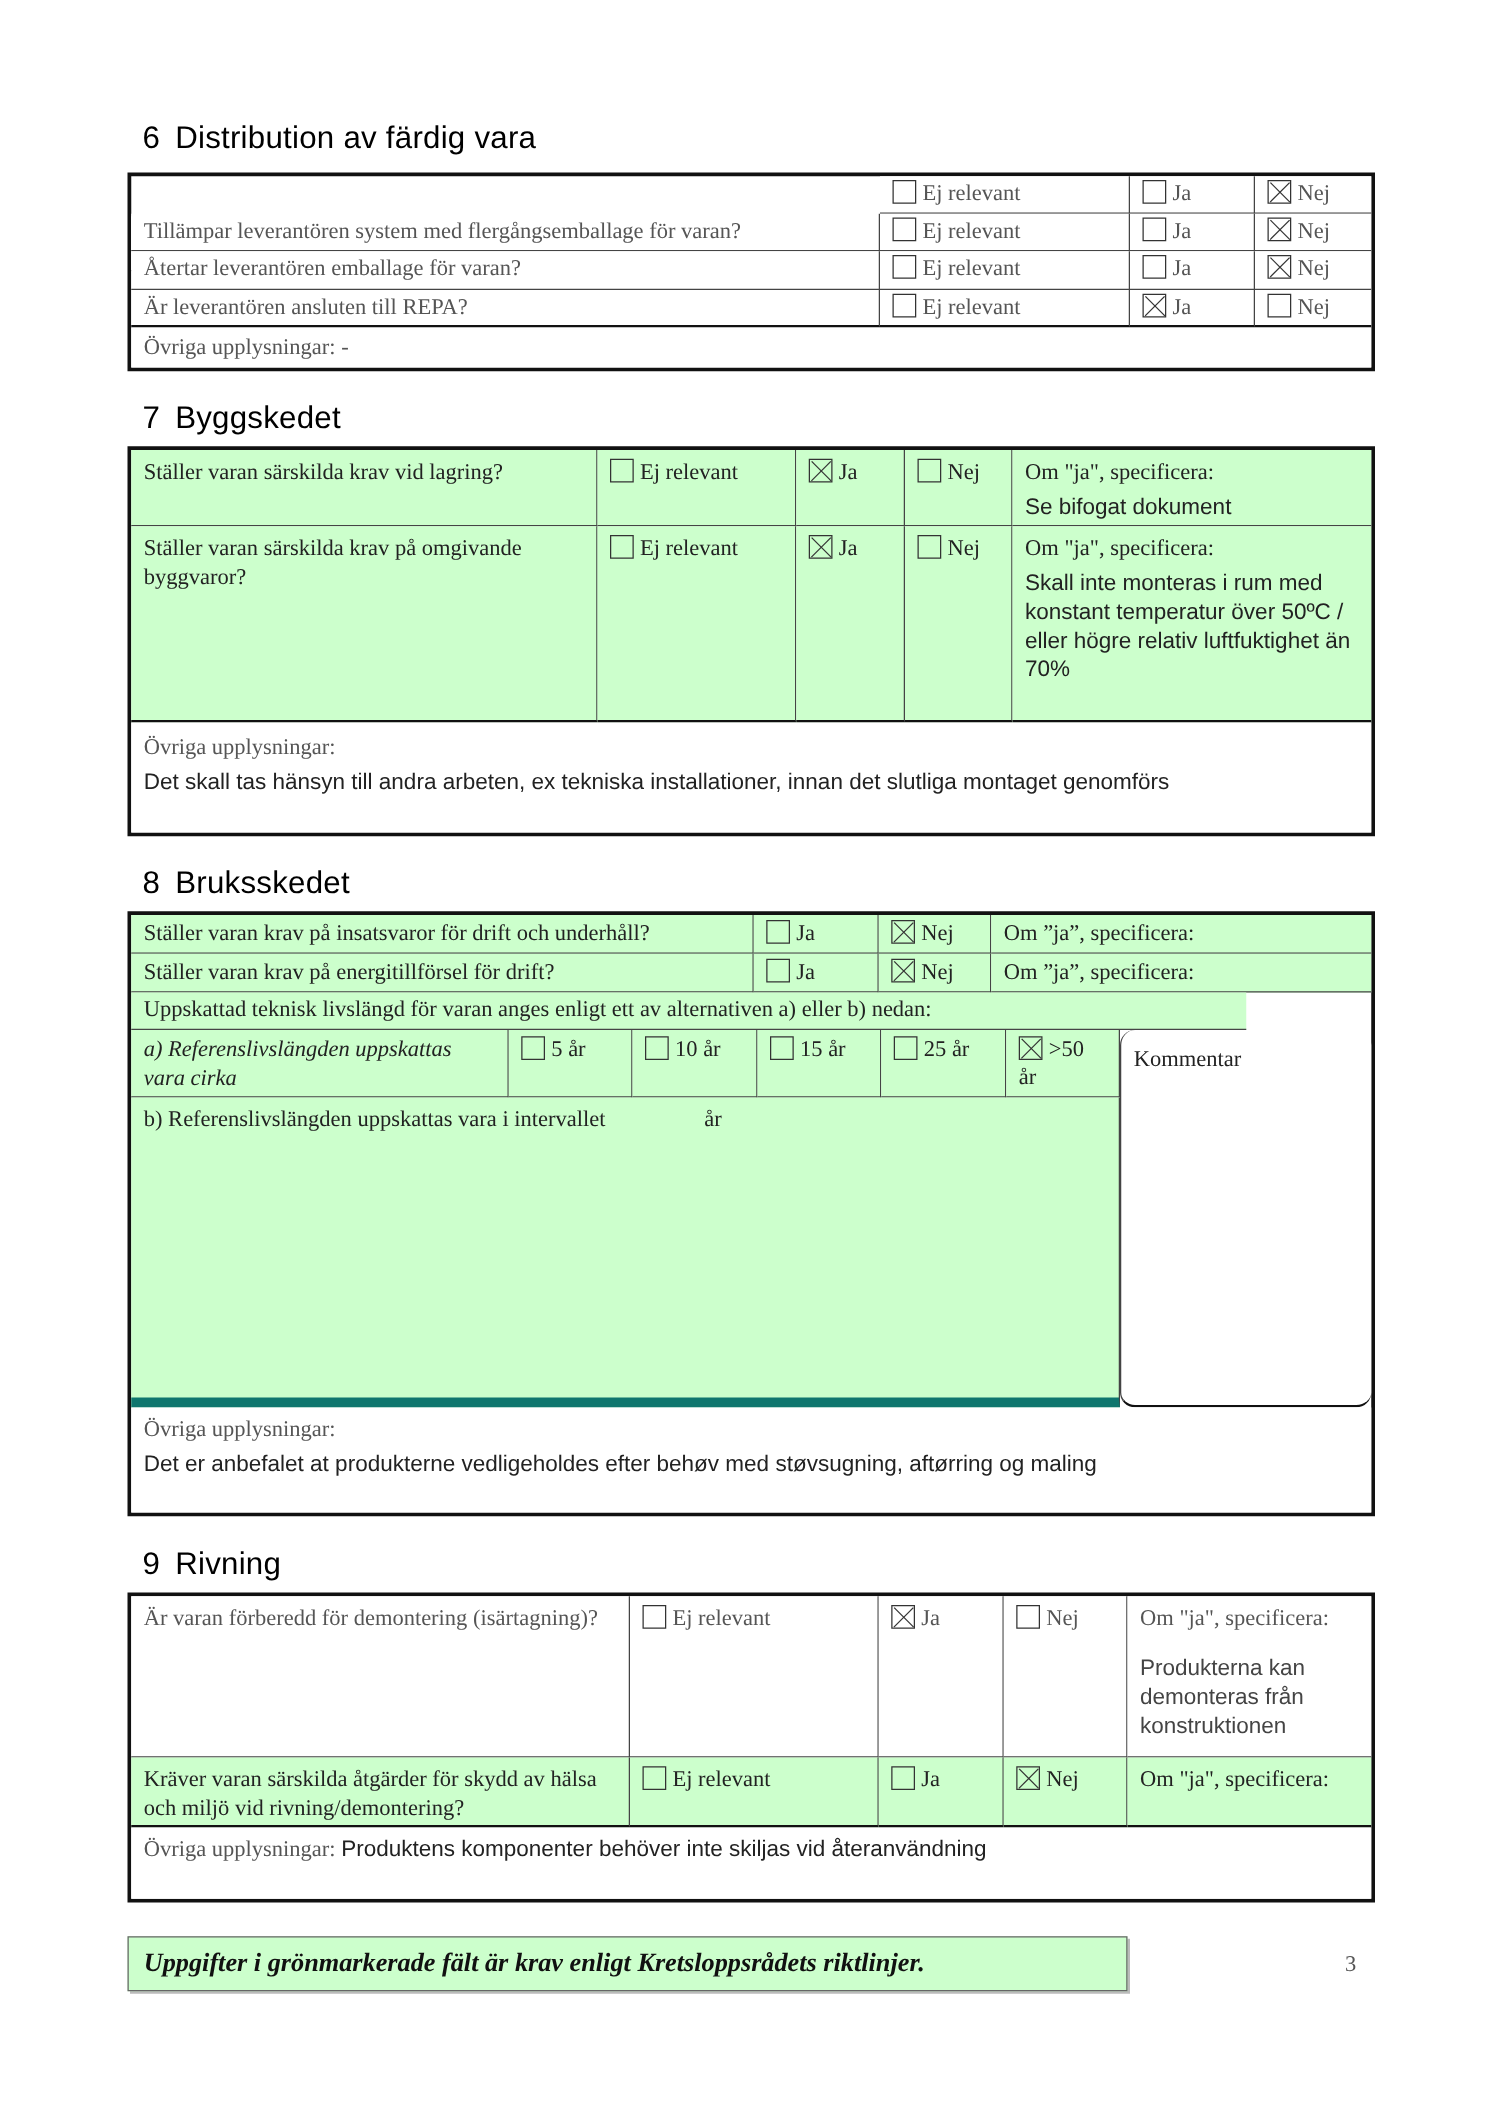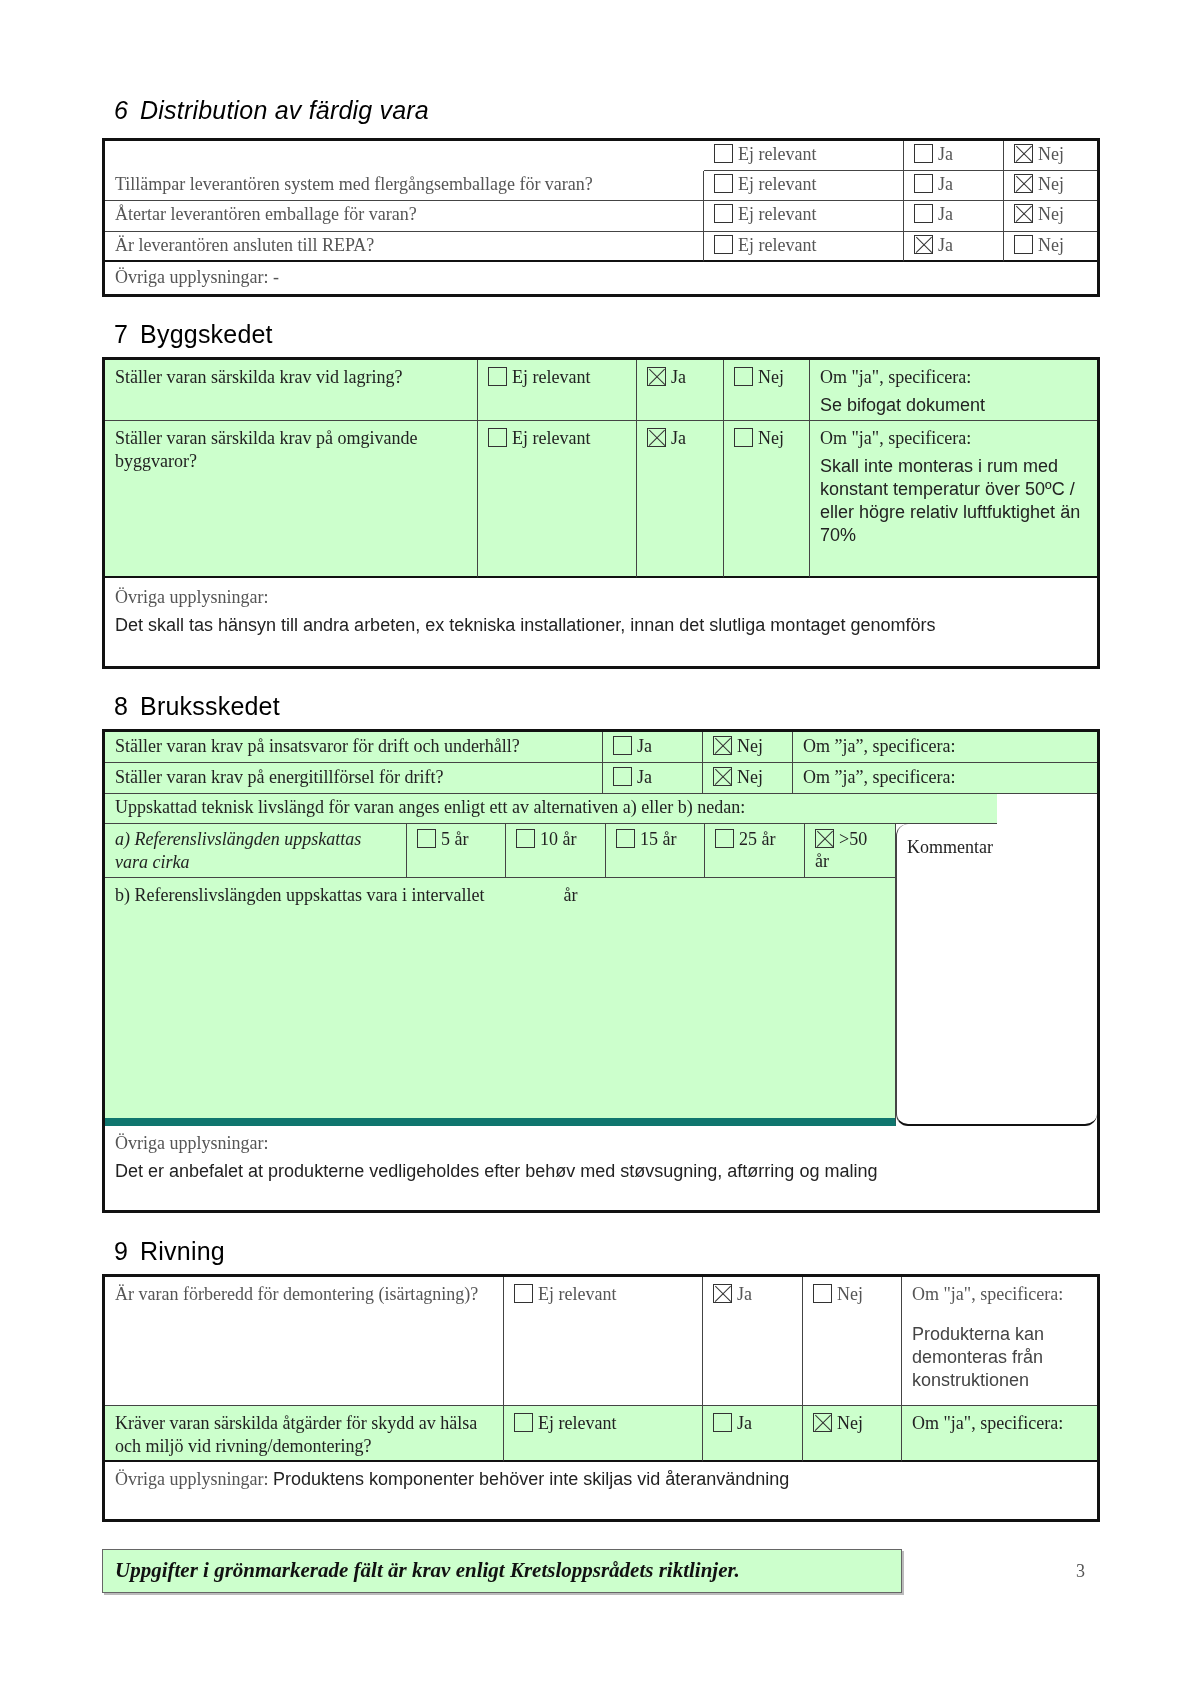--- a/index.html
+++ b/index.html
@@ -17,21 +17,21 @@
   .cb.x::before, .cb.x::after { content: ""; position: absolute; left: 50%; top: 50%; width: 22px; height: 1.3px; background: #333; }
   .cb.x::before { transform: translate(-50%,-50%) rotate(45deg); }
   .cb.x::after { transform: translate(-50%,-50%) rotate(-45deg); }
   .nob { border-right: none; }
   .footer-box { position: absolute; left: 102px; top: 1549px; width: 800px; height: 44px; background: #ccffcc; border: 1.5px solid #666; box-shadow: 2px 2px 0 #bbb; padding: 8px 12px; font-style: italic; font-weight: bold; font-size: 21px; color: #111; }
   .pagenum { position: absolute; left: 1076px; top: 1561px; font-size: 18px; color: #555; }
 </style>
 </head>
 <body>
 
-<div class="h" style="top:96px;font-style:italic;">
+<div class="h" style="top:96px;">
   <span class="num">6</span><span>Distribution av färdig vara</span>
 </div>
 <div class="tbl" style="top:138px;height:159px;">
 
   <div class="cell w gray" style="left:0;top:0;width:599px;height:44px;padding-top:2px;margin-top:32px;">Tillämpar leverantören retursystem för lastbärare av varan?</div>
   <div class="cell w gray" style="left:599px;top:0;width:200px;height:30px;padding-top:2px;"><span class="cb"></span><span>Ej relevant</span></div>
   <div class="cell w gray" style="left:799px;top:0;width:100px;height:30px;padding-top:2px;"><span class="cb"></span><span>Ja</span></div>
   <div class="cell w gray nob" style="left:899px;top:0;width:93px;height:30px;padding-top:2px;"><span class="cb x"></span><span>Nej</span></div>
 
   <div class="cell w gray" style="left:0;top:30px;width:599px;height:30px;padding-top:2px;">Tillämpar leverantören system med flergångsemballage för varan?</div>

